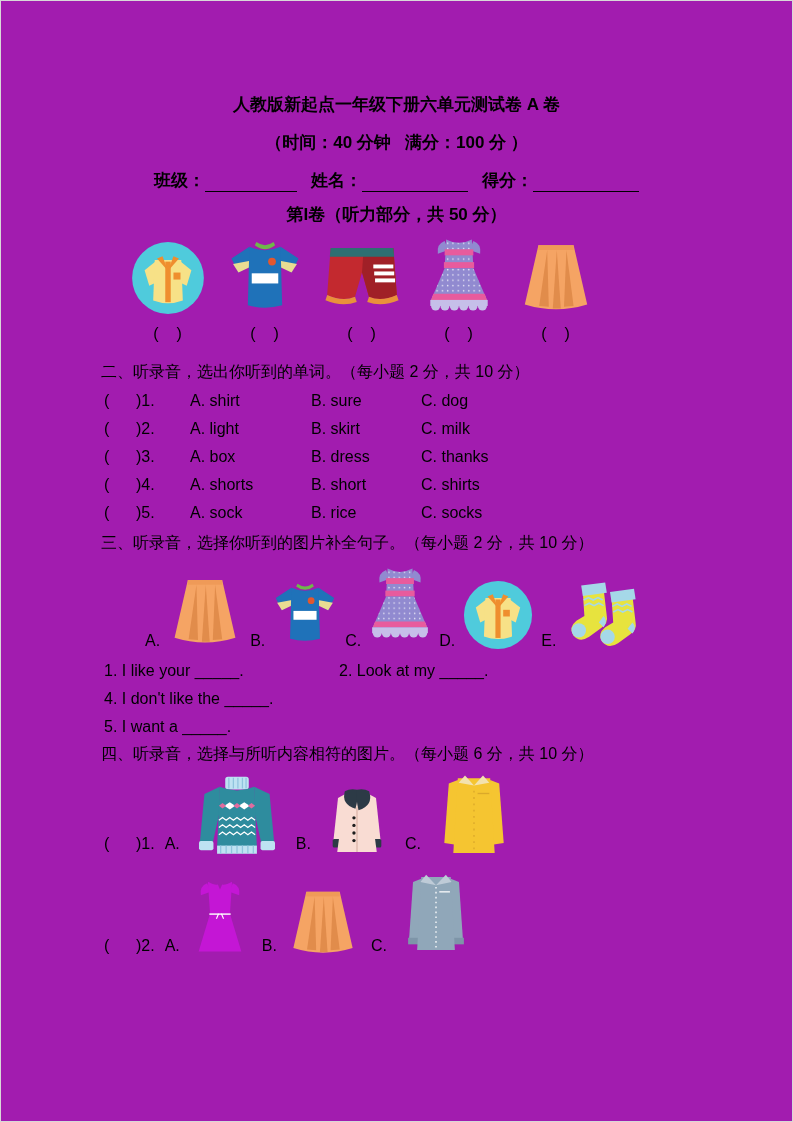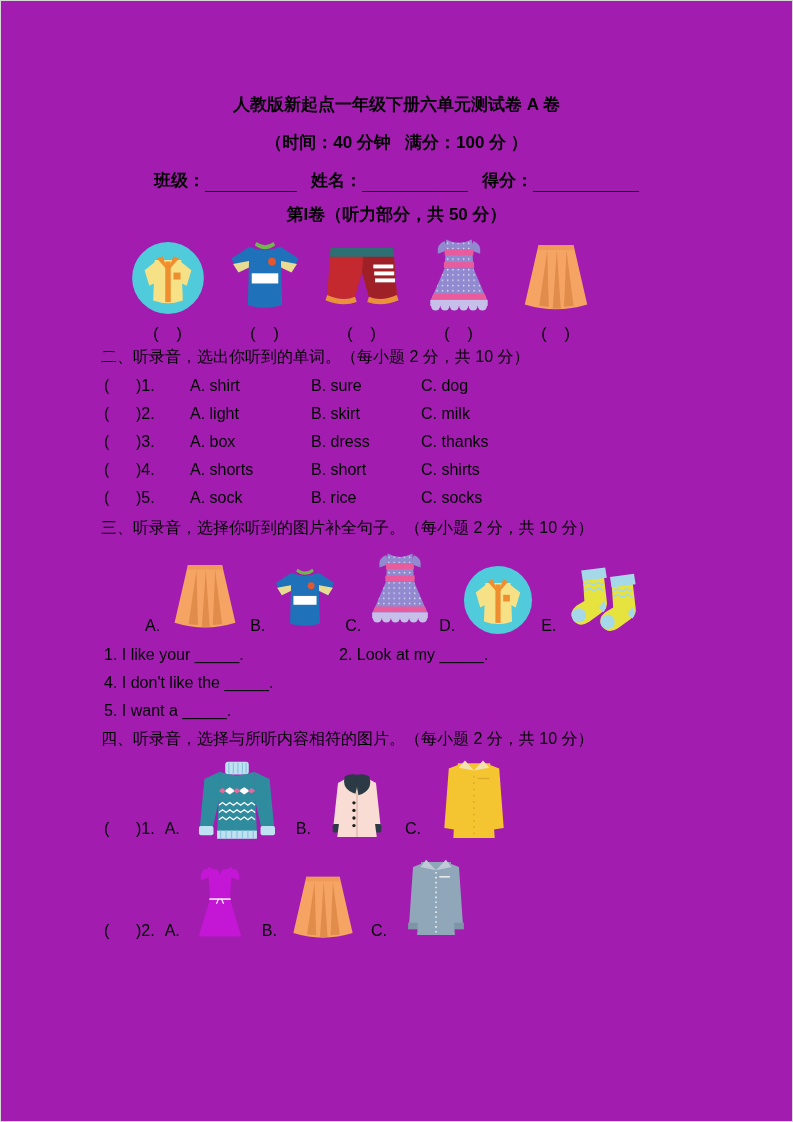--- a/index.html
+++ b/index.html
@@ -23,30 +23,30 @@
   .blank.b1{width:92px;margin-right:14px;}
   .blank.b2{width:106px;margin-right:14px;}
   .blank.b3{width:106px;}
   .partheading{margin-top:11px;font-size:17px;}
   .secheading{margin-left:100px;margin-right:90px;font-size:16px;}
   .h1{margin-top:42px;}
   .imgrow1{margin-top:5px;margin-left:118px;display:flex;align-items:center;height:94px;}
   .cell1{width:97px;display:flex;justify-content:center;align-items:center;}
   .parenrow{margin-left:118px;display:flex;font-size:16px;height:22px;}
   .pcell{width:97px;text-align:center;}
-  .h2{margin-top:0;}
+  .h2{margin-top:15px;}
   .wordrow{margin-left:103px;margin-top:9px;font-size:16px;display:flex;height:19px;}
   .wr-prefix{display:inline-block;width:86px;}
   .wr-a{display:inline-block;width:121px;}
   .wr-b{display:inline-block;width:110px;}
   .h3{margin-top:10px;}
   .imgrow3{margin-top:4px;margin-left:138px;display:flex;align-items:flex-end;height:94px;}
   .optlabel{font-size:16px;margin:0 6px 2px 6px;}
   .sentences{margin-left:103px;margin-top:8px;font-size:16px;}
-  .sentrow{display:flex;margin-top:9px;height:19px;}
+  .sentrow{display:flex;margin-top:9px;height:19px;align-items:center;}
   .sent-left{display:inline-block;width:235px;}
   .h4{margin-top:8px;}
   .qrow{margin-left:103px;display:flex;align-items:flex-end;font-size:16px;}
   .qrow1{margin-top:6px;height:90px;}
   .qrow2{margin-top:8px;height:94px;}
   .qprefix{margin-bottom:8px;}
   .qlabel{margin:0 8px 8px 10px;}
   svg.ic{display:block;}
 </style>
 </head>
@@ -309,21 +309,21 @@
       <span>2. Look at my _____.</span>
     </div>
     <div class="sentrow">
       <span>4. I don't like the _____.</span>
     </div>
     <div class="sentrow">
       <span class="sent-left">5. I want a _____.</span>
     </div>
   </div>
 
-  <div class="secheading h4">四、听录音，选择与所听内容相符的图片。（每小题 2 分，共 10 分）</div>
+  <div class="secheading h4">四、听录音，选择与所听内容相符的图片。（每小题 6 分，共 10 分）</div>
   <div class="qrow qrow1">
     <span class="qprefix pre">(      )1.</span>
     <span class="qlabel">A.</span>
     <svg class="ic" width="98" height="86">
         <use href="#sym-sweater"></use>
       </svg>
     <span class="qlabel">B.</span>
     <svg class="ic" width="76" height="78">
         <use href="#sym-pink-coat"></use>
       </svg>

